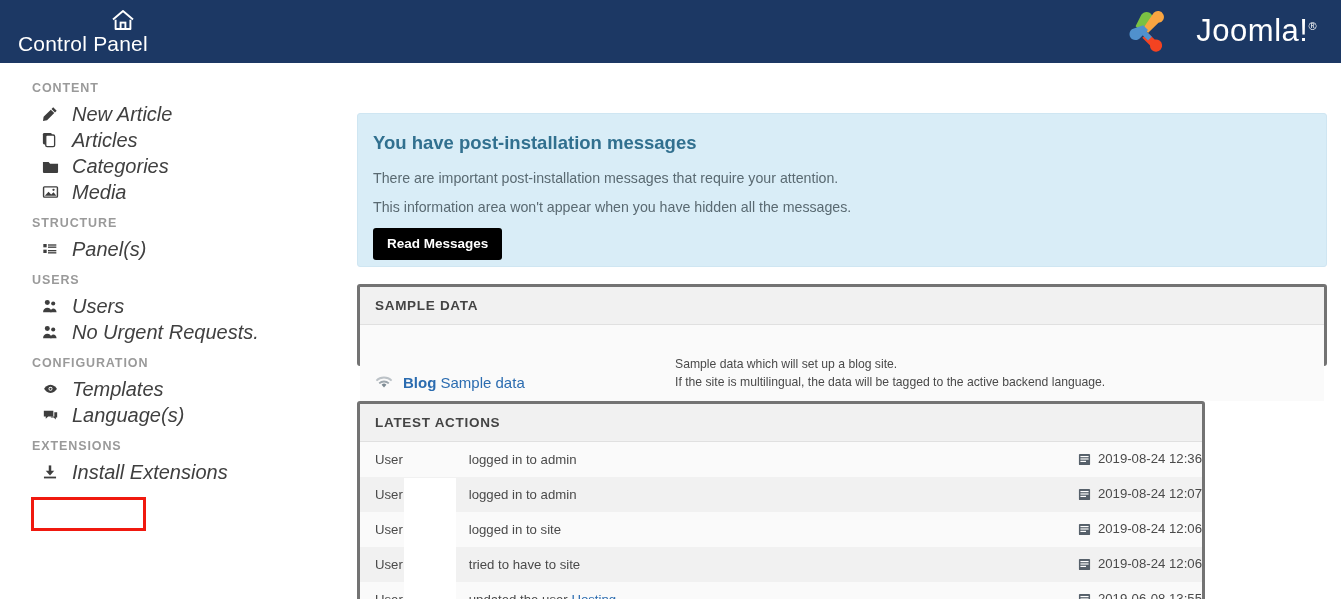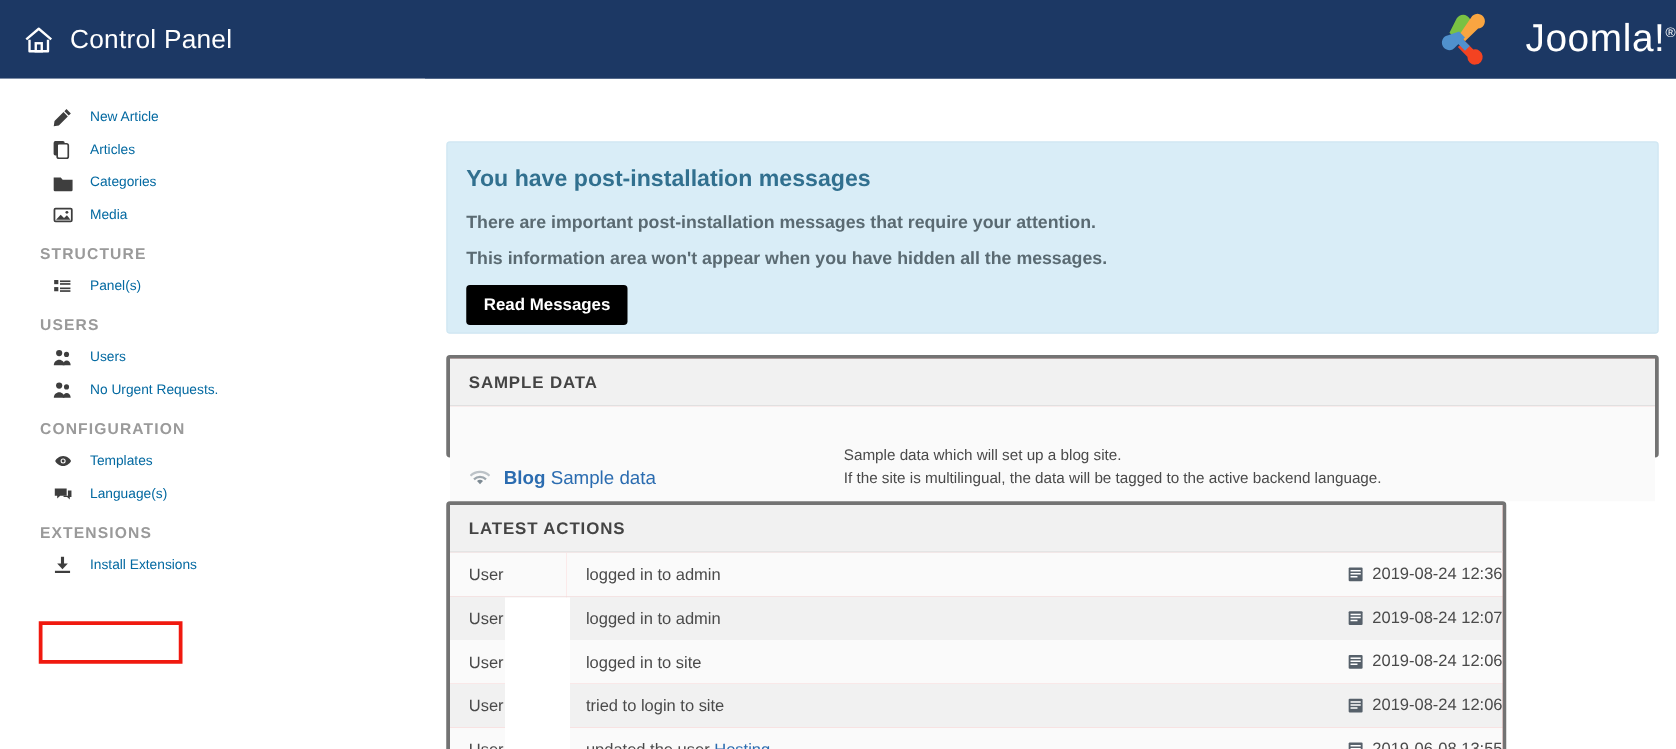--- a/index.html
+++ b/index.html
@@ -10,27 +10,27 @@
     overflow: hidden;
   }
 
   
   .topbar {
     position: absolute; top: 0; left: 0;
     width: 1341px; height: 63px;
     background: #1c3864;
     display: flex; align-items: center;
   }
-  .topbar-left { display: flex; align-items: flex-end; padding-left: 18px; }
+  .topbar-left { display: flex; align-items: flex-end; padding-left: 18px; flex-direction: column; }
   .home-icon { width: 26px; height: 24px; display: block; margin-right: 12px; }
   .panel-title {
     color: #ffffff; font-size: 21px; letter-spacing: .2px;
   }
   .joomla-logo {
-    position: absolute; right: 0; top: 9px;
+    position: absolute; right: 24px; top: 9px;
     display: flex; align-items: center; height: 44px; gap: 16px;
   }
   .joomla-mark { width: 46px; height: 44px; margin-right: 9px; }
   .joomla-word { color: #fff; font-size: 31px; letter-spacing: .5px; }
   .joomla-reg { color:#fff; font-size: 11px; vertical-align: super; }
 
   
   .sidebar {
     position: absolute; top: 63px; left: 0;
     width: 340px; height: 536px;
@@ -45,39 +45,39 @@
     display: flex; align-items: center;
     height: 26px; padding-left: 40px; margin-bottom: 0px;
     cursor: pointer; position: relative;
   }
   .side-item .ico {
     width: 20px; height: 18px; margin-right: 12px;
     display: flex; align-items: center; justify-content: center;
     color: #3e3e3e; flex: 0 0 20px;
   }
   .side-item .ico svg { display:block; }
-  .side-item .lbl { color: #0369a1; font-size: 11px; }
+  .side-item .lbl { color: #404040; font-size: 20px; font-style: italic; }
   .highlight-box {
     position: absolute; left: 31px; top: 434px;
     width: 115px; height: 34px;
     border: 3px solid #f0190f; background: transparent;
     pointer-events: none;
   }
 
   
   .main { position: absolute; top: 63px; left: 340px; width: 1001px; height: 536px; margin-top: 36px; }
 
   .info-panel {
     position: absolute; left: 17px; top: 14px;
     width: 970px; height: 154px;
     background: #d9edf7; border: 1px solid #cfe6f2; border-radius: 3px;
     padding: 18px 20px 0 15px;
   }
   .info-title { color: #31708f; font-size: 18.5px; font-weight: bold; margin-bottom: 16px; }
-  .info-line { color: #5a6a72; font-size: 14.2px; margin-bottom: 13px; font-weight: bold; }
+  .info-line { color: #5a6a72; font-size: 14.2px; margin-bottom: 13px; }
   .read-btn {
     display: inline-block; background: #000000; color: #fff;
     font-size: 13.5px; font-weight: bold; border: none; border-radius: 3px;
     padding: 8px 14px 9px 14px; cursor: pointer; font-family: inherit;
   }
 
   .card {
     position: absolute; background: #fca5a5;
     border: 3px solid #737373; border-radius: 3px;
   }
@@ -142,20 +142,21 @@
         <path d="M19 20 L28 29 l-4 4 L15 24 Z" fill="#5091cd"></path>
       </svg>
     </span>
     <span class="joomla-word"><span>Joomla!</span><sup class="joomla-reg">®</sup></span>
   </div>
 </div>
 
 <div class="sidebar">
 
   <div class="side-group">
+    <div class="side-group-title">CONTENT</div>
     <div class="side-item">
       <span class="ico">
         <svg viewBox="0 0 18 18" width="16" height="16" fill="#3e3e3e">
             <path d="M12.6 1.4 l3.9 3.9 -1.9 1.9 -3.9-3.9z M9.9 4.1 l3.9 3.9 -8.1 8.1 -4.6.7 .7-4.6z"></path>
           </svg>
       </span>
       <span class="lbl">New Article</span>
     </div>
     <div class="side-item">
       <span class="ico">
@@ -328,21 +329,21 @@
             <td class="col-desc"><span>logged in to site</span></td>
             <td class="col-date"><span class="cal-ico"><svg viewBox="0 0 14 14" width="13" height="13" fill="#56606a">
                     <rect x="1" y="1" width="12" height="12" rx="1"></rect>
                     <rect x="2.6" y="3.2" width="8.8" height="1.3" fill="#fff"></rect>
                     <rect x="2.6" y="5.8" width="8.8" height="1.3" fill="#fff"></rect>
                     <rect x="2.6" y="8.4" width="6" height="1.3" fill="#fff"></rect>
                   </svg></span><span>2019-08-24 12:06</span></td>
           </tr>
           <tr>
             <td class="col-user">User</td>
-            <td class="col-desc"><span>tried to login to site</span></td>
+            <td class="col-desc"><span>tried to have to site</span></td>
             <td class="col-date"><span class="cal-ico"><svg viewBox="0 0 14 14" width="13" height="13" fill="#56606a">
                     <rect x="1" y="1" width="12" height="12" rx="1"></rect>
                     <rect x="2.6" y="3.2" width="8.8" height="1.3" fill="#fff"></rect>
                     <rect x="2.6" y="5.8" width="8.8" height="1.3" fill="#fff"></rect>
                     <rect x="2.6" y="8.4" width="6" height="1.3" fill="#fff"></rect>
                   </svg></span><span>2019-08-24 12:06</span></td>
           </tr>
           <tr>
             <td class="col-user">User</td>
             <td class="col-desc"><span>updated the user </span><span class="inline-link">Hosting</span></td>

